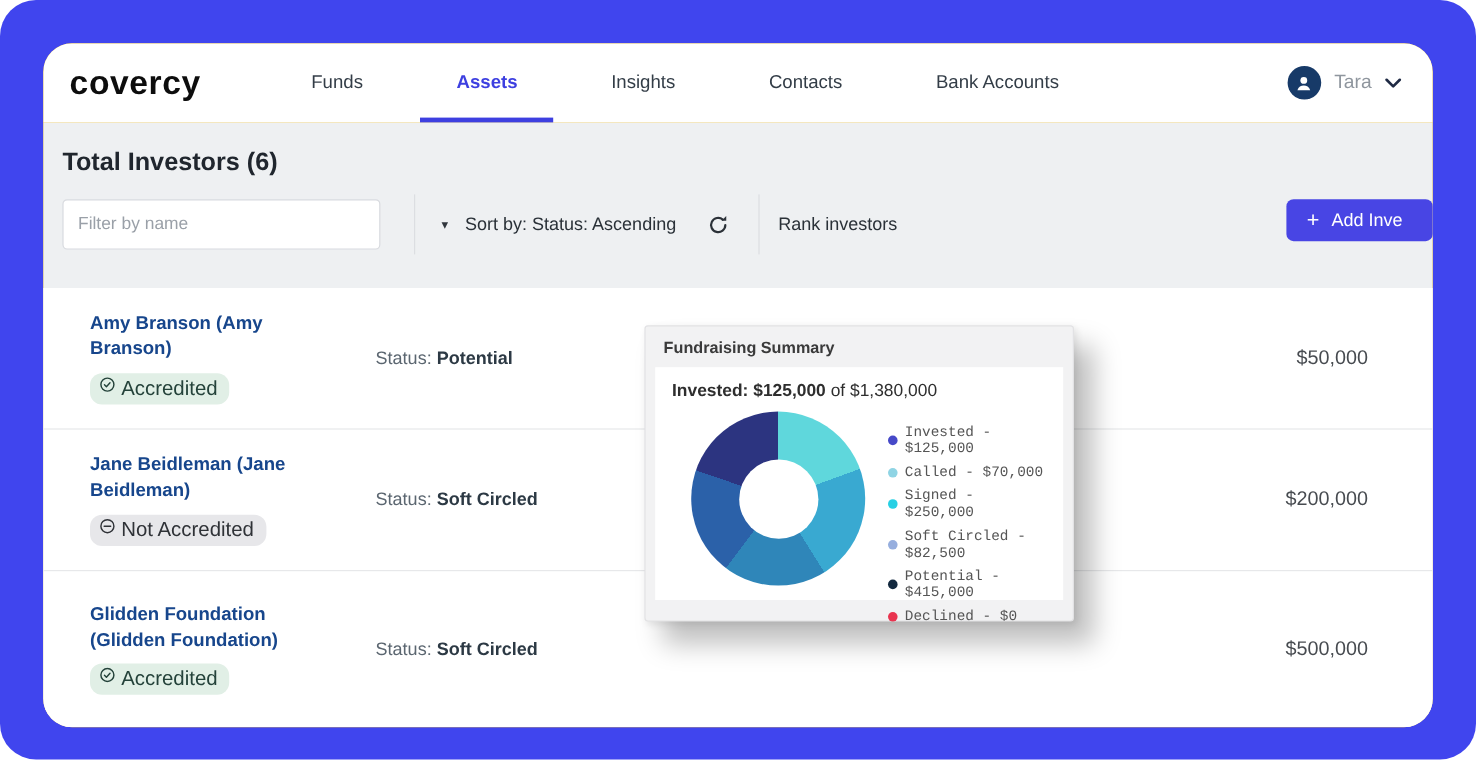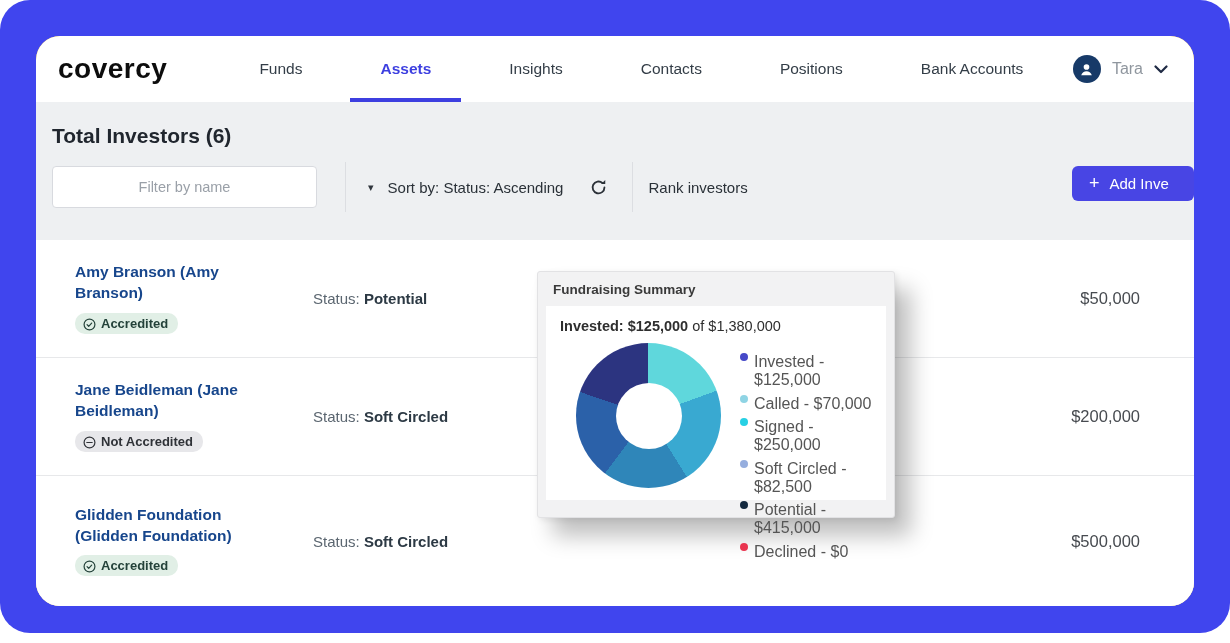--- a/index.html
+++ b/index.html
@@ -25,21 +25,21 @@
             display:flex; align-items:center; justify-content:center; }
   .user-name { font-size:16px; color:#8f969e; }
 
   
   .content { background:#eef0f2; height:504px; display:flex; flex-direction:column; }
   .page-title { font-size:21px; font-weight:700; color:#20262e; padding:22px 16px 14px; }
 
   .toolbar { margin:0 16px; height:50px; display:flex; align-items:center; position:relative; }
   .filter-input { width:265px; height:42px; background:#fff; border:1px solid #d8dadf;
                   border-radius:4px; padding:0 12px; font-size:14.5px; color:#333;
-                  font-family:"Liberation Sans", sans-serif; outline:none;text-align:center; }
+                  font-family:"Liberation Sans", sans-serif; outline:none; }
   .filter-input::placeholder { color:#9aa0a8; }
   .vsep { width:1px; height:50px; background:#dcdee2; }
   .sep1 { margin-left:28px; }
   .sort-caret { font-size:11px; color:#30363d; margin-left:22px; cursor:pointer; }
   .sort-label { font-size:15px; color:#2a3138; margin-left:14px; cursor:pointer; }
   .refresh-btn { margin-left:26px; cursor:pointer; display:flex; align-items:center; }
   .sep2 { margin-left:24px; }
   .rank-label { font-size:15px; color:#2a3138; margin-left:15px; cursor:pointer; }
   .add-btn { position:absolute; right:-16px; top:4px; height:35px; width:122px;
              background:#4845e4; color:#fff; border:none; border-radius:6px;
@@ -47,22 +47,22 @@
              display:flex; align-items:center; padding-left:17px; gap:10px; cursor:pointer; }
 
   
   .rows { margin-top:28px; background:#fff; flex:1; display:flex; flex-direction:column; }
   .row { height:118px; display:flex; align-items:center; padding-left:39px;
          border-bottom:1px solid #e7e8ea; }
   .row:last-child { border-bottom:none; flex:1; }
   .name-block { width:198px; }
   .inv-name { font-size:15.5px; font-weight:700; color:#17468c; line-height:1.35;
               cursor:pointer; }
-  .badge { display:inline-flex; align-items:flex-end; gap:5px; margin-top:9px;
-           border-radius:10px; padding:3px 10px 3px 8px; font-size:13px; font-weight:700; }
+  .badge { display:inline-flex; align-items:flex-start; gap:5px; margin-top:9px;
+           border-radius:10px; padding:3px 10px 3px 8px; font-size:17px; font-weight:400; }
   .badge-green { background:#e1efe6; color:#24423a; }
   .badge-gray { background:#e7e7ea; color:#2f3237; }
   .status { margin-left:40px; font-size:15px; color:#5b6670; }
   .status b { color:#2c3944; font-weight:700; }
   .amount { margin-left:auto; margin-right:54px; font-size:16.5px; color:#474b50; }
 
   
   .popup { position:absolute; left:501px; top:235px; width:358px; height:247px;
            background:#f2f2f3; border:1px solid #e2e2e4; border-radius:3px;
            box-shadow:16px 18px 22px rgba(0,0,0,.25), 2px 2px 6px rgba(0,0,0,.08);
@@ -70,40 +70,39 @@
   .popup-header { padding:10px 15px 9px; font-size:13.5px; font-weight:700; color:#3a3a3a; }
   .popup-body { margin:0 8px 8px; background:#fff; height:194px; padding:12px 14px; }
   .invested-line { font-size:14.5px; color:#2e2e2e; }
   .invested-line b { font-weight:700; }
   .chart-wrap { display:flex; margin-top:9px; }
   .donut { position:relative; width:145px; height:145px; border-radius:50%;
            margin-left:16px; flex:none; }
   .donut-hole { position:absolute; left:50%; top:50%; width:66px; height:66px;
                 margin:-33px 0 0 -33px; border-radius:50%; background:#fff; }
   .legend { margin-left:19px; margin-top:10px; display:flex; flex-direction:column; gap:5.5px; }
-  .legend-item { display:flex; align-items:flex-start; gap:6px; font-size:16px; color:#555; }
+  .legend-item { display:flex; align-items:center; gap:6px; font-size:12px; color:#555;font-family:Liberation Mono, monospace; }
   .legend-dot { width:8px; height:8px; border-radius:50%; flex:none; }
 
   svg { display:block; }
 </style>
 </head>
 <body>
 
 <div class="frame"></div>
 
 <div class="card">
 
   <div class="app-header">
     <div class="logo">covercy</div>
     <div class="nav">
       <div class="nav-item">Funds</div>
       <div class="nav-item active">Assets</div>
       <div class="nav-item">Insights</div>
       <div class="nav-item">Contacts</div>
-      <div class="nav-item">Positions</div>
       <div class="nav-item">Bank Accounts</div>
     </div>
     <div class="user">
       <span class="avatar">
         <svg width="17" height="17" viewBox="0 0 24 24">
             <circle cx="12" cy="8.5" r="4" fill="#fff"></circle>
             <path d="M4.5 20c1.2-4 4.2-5.6 7.5-5.6s6.3 1.6 7.5 5.6z" fill="#fff"></path>
           </svg>
       </span>
       <span class="user-name">Tara</span>

